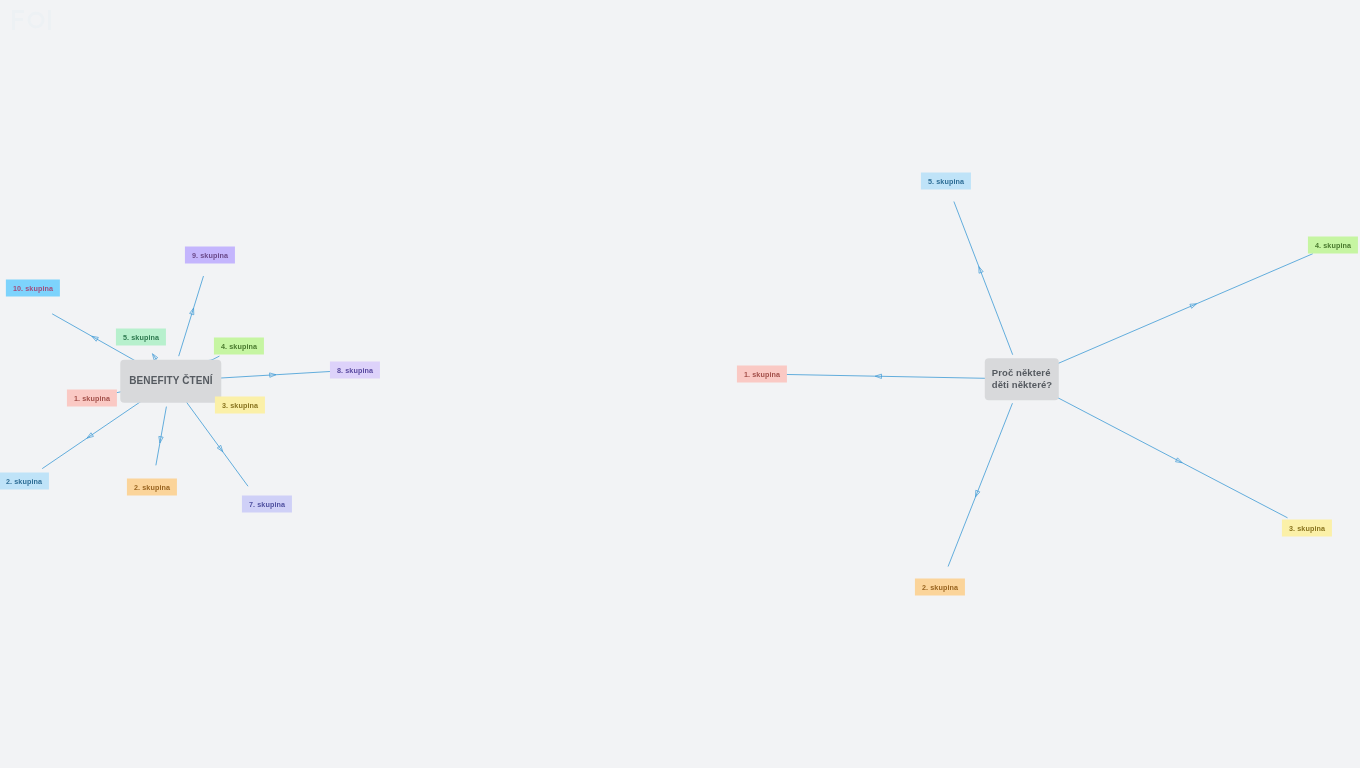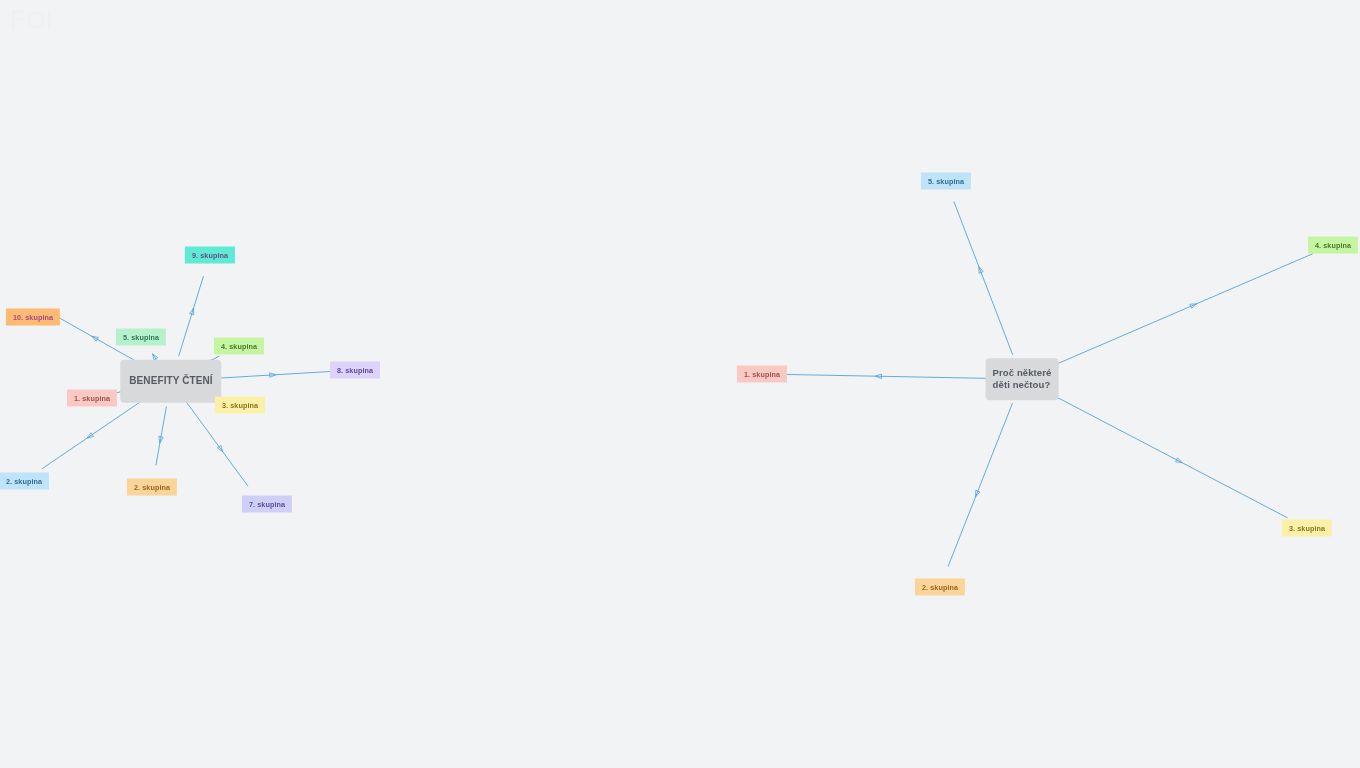--- a/index.html
+++ b/index.html
@@ -134,31 +134,31 @@
         <polygon points="1182.1175464301848,462.7105769056053 1175.5152275611072,461.74135786378764 1177.5537902939132,457.8420935762054" fill="none" stroke="#3d9ad6" stroke-width="0.7"></polygon>
       </g>
       <g>
         <line x1="1012.4642617866897" y1="403.1882140044943" x2="948.0687015651087" y2="566.5330496885048" stroke="#3d9ad6" stroke-width="0.8"></line>
         <polygon points="975.5063151842085,496.93520050834917 975.7702028739765,490.26734003536467 979.8635929362755,491.8810803483864" fill="none" stroke="#3d9ad6" stroke-width="0.7"></polygon>
       </g>
     </svg>
 
   <div id="node-layer">
       <div class="node root" style="left: 171px; top: 381px; background: rgb(216, 217, 219); color: rgb(85, 90, 96);"><span>BENEFITY ČTENÍ</span></div>
-      <div class="node leaf" style="left: 210px; top: 255px; background: #5eead4; color: rgb(107, 74, 138);"><span>9. skupina</span></div>
-      <div class="node leaf" style="left: 33px; top: 317px; background: #fdba74; color: rgb(161, 77, 124);"><span>10. skupina</span></div>
+      <div class="node leaf" style="left: 210px; top: 255px; background: #c4b5fd; color: rgb(107, 74, 138);"><span>9. skupina</span></div>
+      <div class="node leaf" style="left: 33px; top: 288px; background: #7dd3fc; color: rgb(161, 77, 124);"><span>10. skupina</span></div>
       <div class="node leaf" style="left: 141px; top: 337px; background: rgb(183, 240, 205); color: rgb(46, 122, 80);"><span>5. skupina</span></div>
       <div class="node leaf" style="left: 239px; top: 346px; background: rgb(198, 245, 162); color: rgb(74, 122, 46);"><span>4. skupina</span></div>
       <div class="node leaf" style="left: 355px; top: 370px; background: rgb(221, 210, 250); color: rgb(90, 74, 160); text-align: center;"><span>8. skupina</span></div>
       <div class="node leaf" style="left: 92px; top: 398px; background: rgb(250, 201, 196); color: rgb(163, 80, 74);"><span>1. skupina</span></div>
       <div class="node leaf" style="left: 240px; top: 405px; background: rgb(251, 240, 168); color: rgb(138, 117, 32);"><span>3. skupina</span></div>
       <div class="node leaf" style="left: 24px; top: 481px; background: rgb(191, 227, 248); color: rgb(46, 110, 150);"><span>2. skupina</span></div>
       <div class="node leaf" style="left: 152px; top: 487px; background: rgb(251, 212, 154); color: rgb(154, 101, 32);"><span>2. skupina</span></div>
       <div class="node leaf" style="left: 261px; top: 504px; background: rgb(207, 208, 247); color: rgb(79, 80, 160); margin-left: 6px;"><span>7. skupina</span></div>
-      <div class="node root two-line" style="left: 1022px; top: 379px; background: rgb(216, 217, 219); color: rgb(85, 90, 96);"><span>Proč některé</span><br><span>děti nečtou?</span></div>
+      <div class="node root two-line" style="left: 1022px; top: 379px; background: rgb(216, 217, 219); color: rgb(85, 90, 96);"><span>Proč některé</span><br><span>děti některé?</span></div>
       <div class="node leaf" style="left: 946px; top: 181px; background: rgb(191, 227, 248); color: rgb(46, 110, 150);"><span>5. skupina</span></div>
       <div class="node leaf" style="left: 1333px; top: 245px; background: rgb(198, 245, 162); color: rgb(74, 122, 46);"><span>4. skupina</span></div>
       <div class="node leaf" style="left: 762px; top: 374px; background: rgb(250, 201, 196); color: rgb(163, 80, 74);"><span>1. skupina</span></div>
       <div class="node leaf" style="left: 1307px; top: 528px; background: rgb(251, 240, 168); color: rgb(138, 117, 32);"><span>3. skupina</span></div>
       <div class="node leaf" style="left: 940px; top: 587px; background: rgb(251, 212, 154); color: rgb(154, 101, 32);"><span>2. skupina</span></div>
     </div>
 
 </div>
 
 </body></html>

